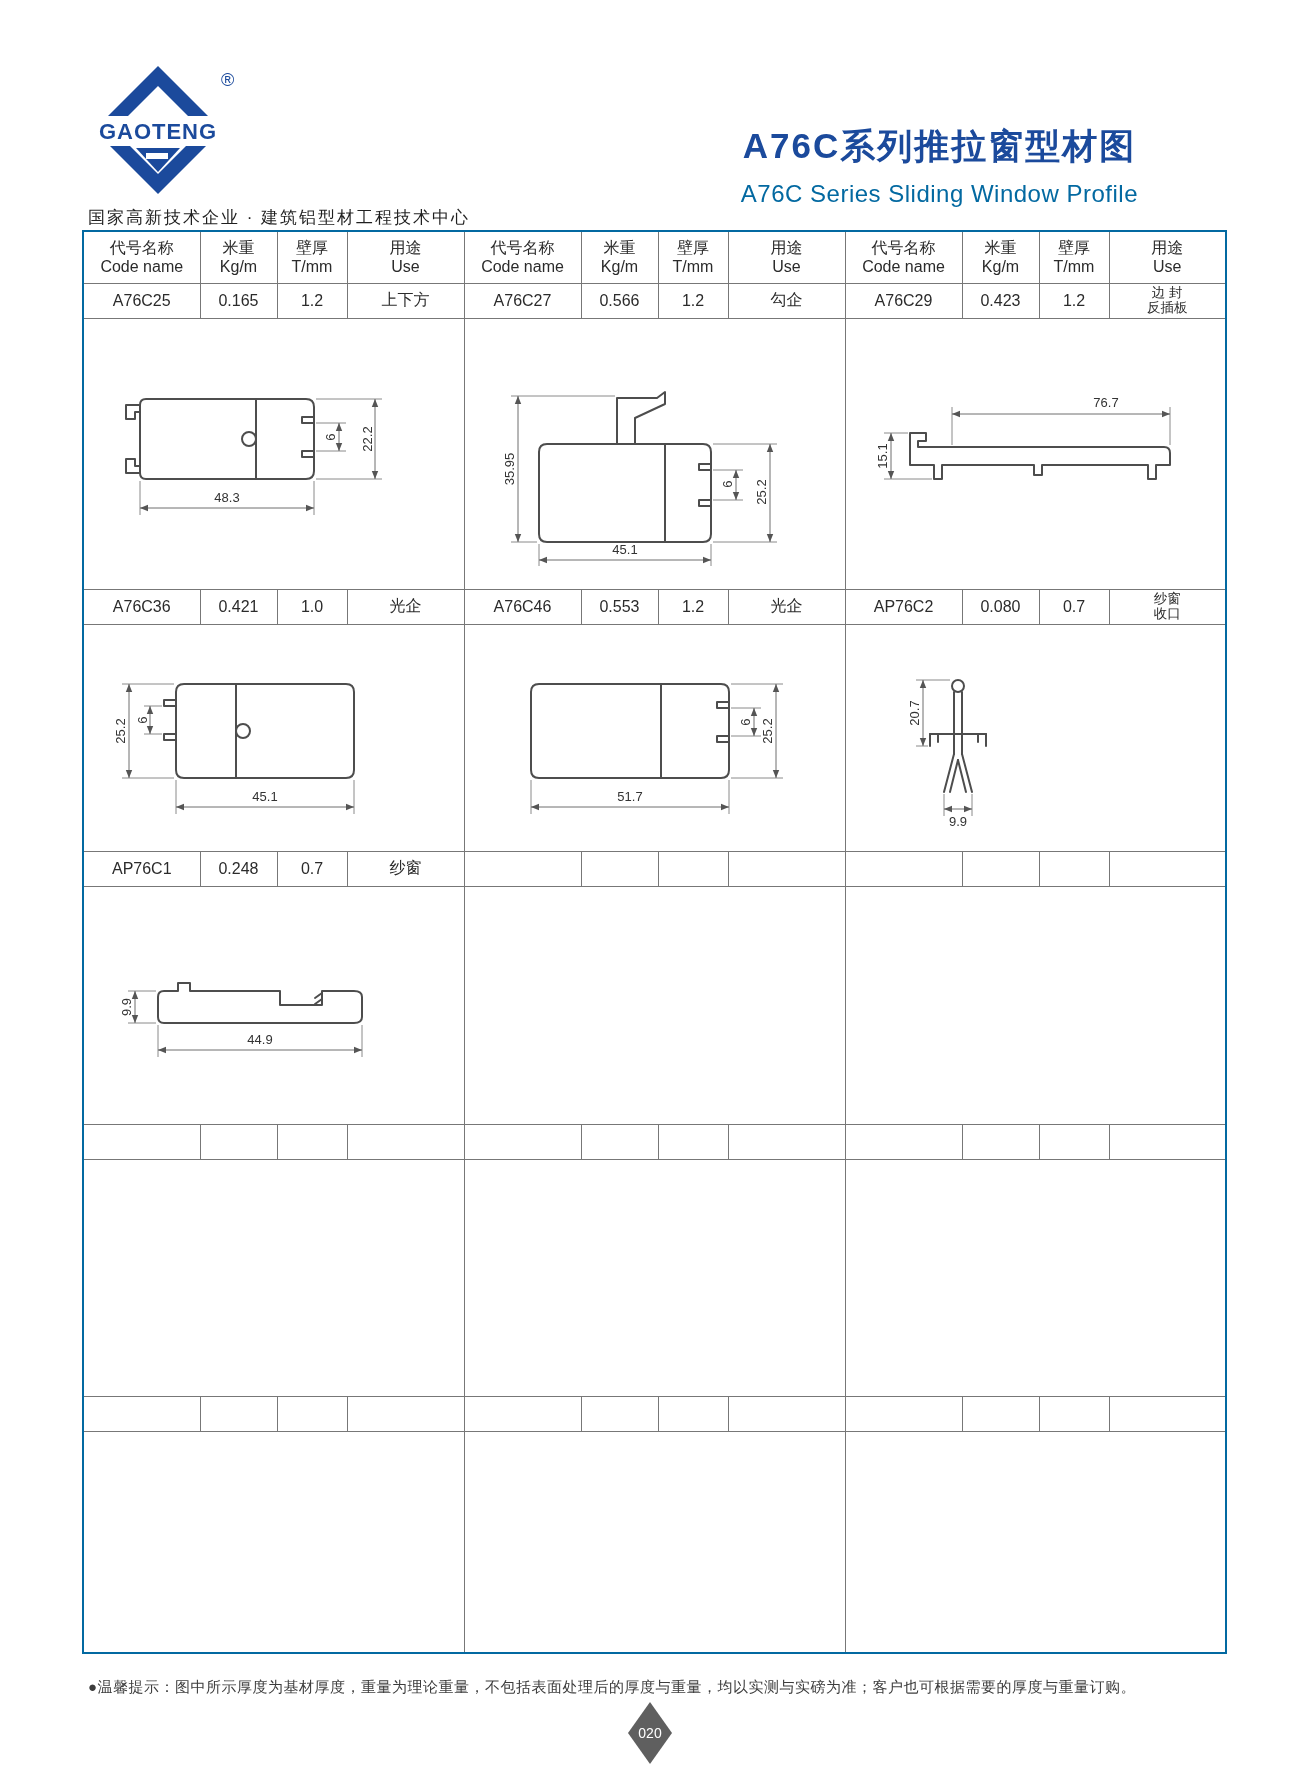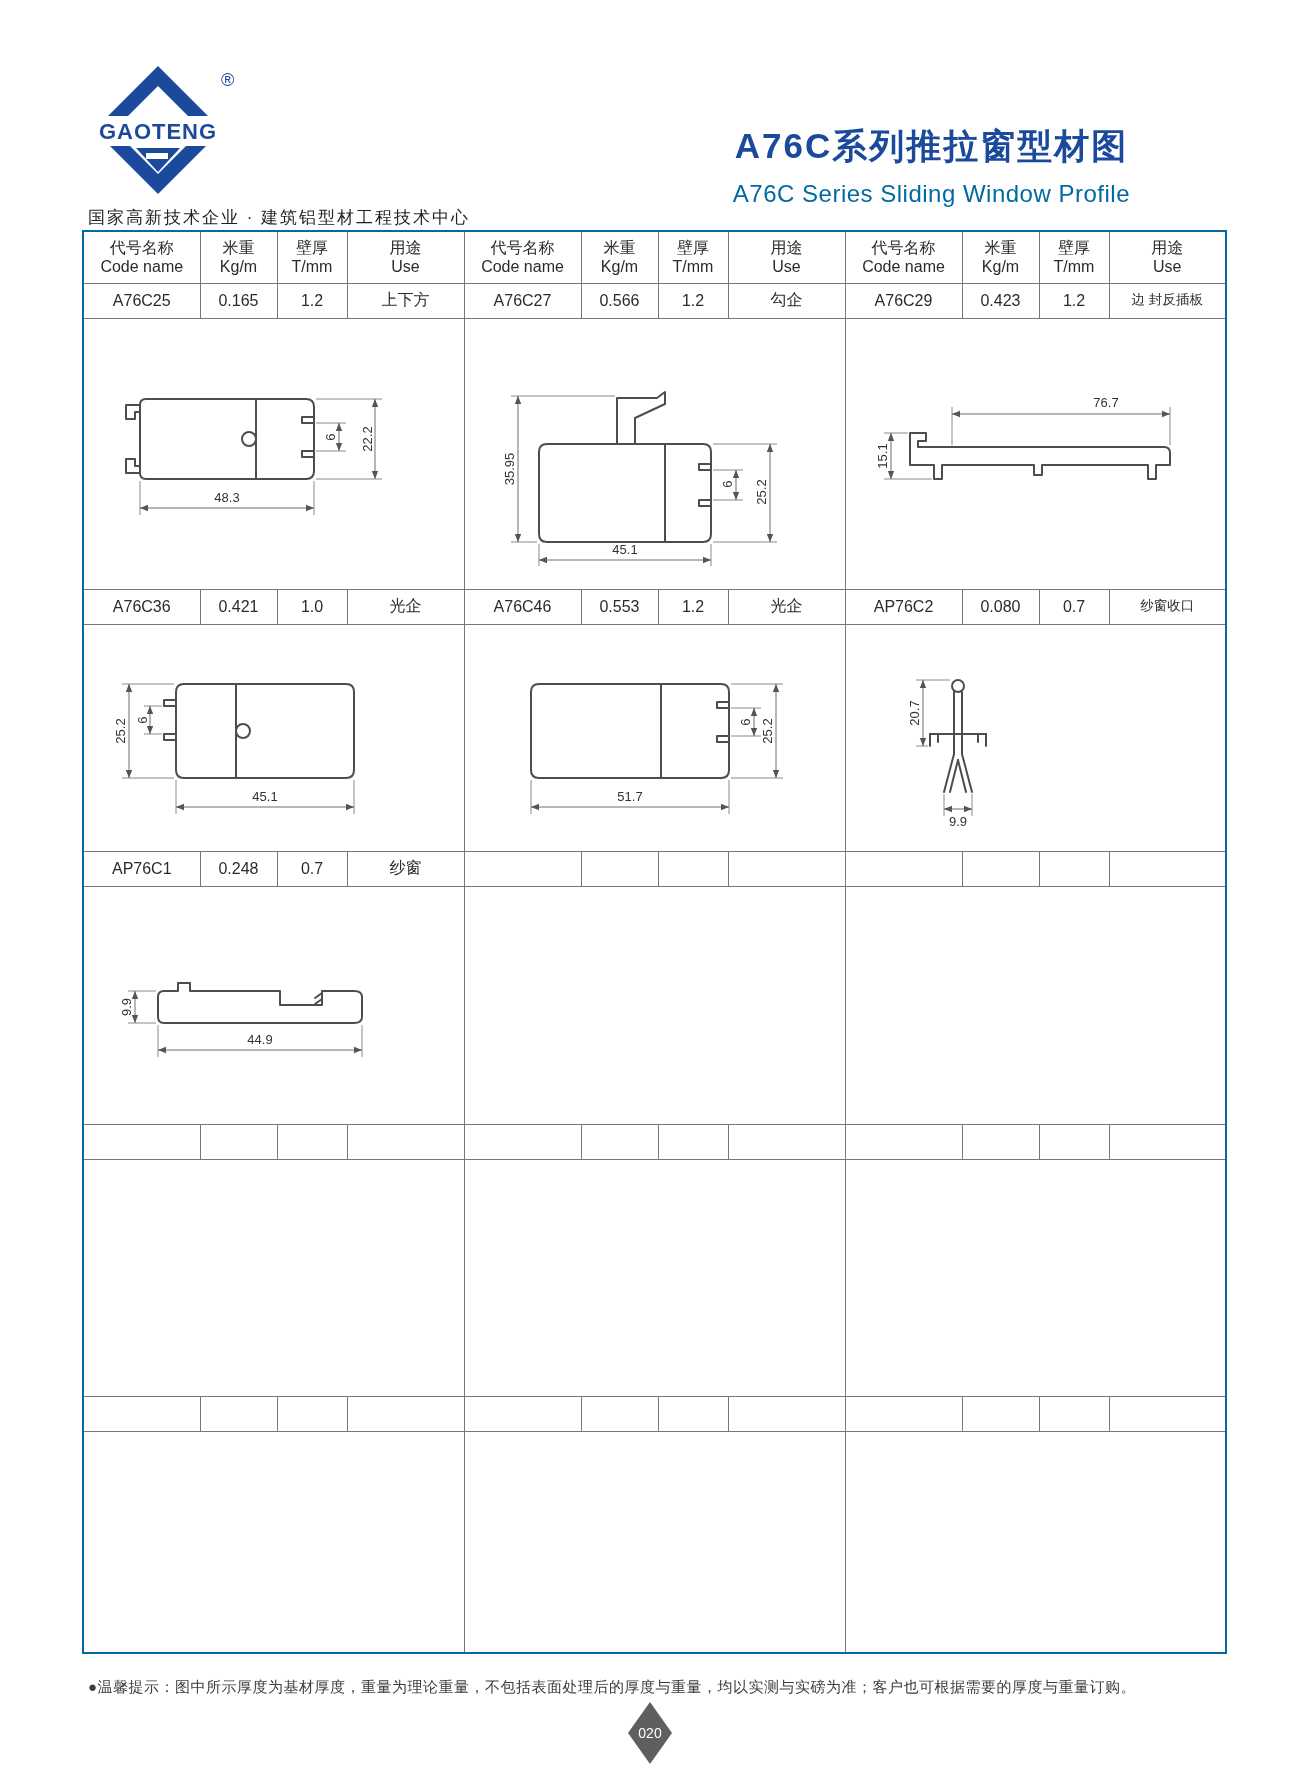--- a/index.html
+++ b/index.html
@@ -6,34 +6,34 @@
   .page{position:relative;width:1300px;height:1775px;background:#fff;
         font-family:"Liberation Sans",sans-serif;color:#2b2b2b;overflow:hidden;}
 
   
   .logo-svg{position:absolute;left:88px;top:60px;}
   .brand-text{position:absolute;left:240px;top:84px;color:#1b4a9c;}
   .brand-cn{font-size:46px;font-weight:bold;letter-spacing:9px;line-height:1;}
   .brand-en{font-size:18px;font-weight:bold;letter-spacing:1.5px;margin-top:8px;}
   .tagline{position:absolute;left:88px;top:206px;font-size:17px;color:#1f1f1f;
            letter-spacing:2px;font-weight:500;}
-  .title-block{position:absolute;right:170px;top:126px;text-align:center;}
+  .title-block{position:absolute;right:162px;top:126px;text-align:center;}
   .title-cn{font-size:35px;font-weight:bold;color:#1b4a9c;letter-spacing:2px;line-height:1.15;}
   .title-en{font-size:24px;color:#0369a1;margin-top:14px;letter-spacing:0.5px;}
 
   
   .spec-table{position:absolute;left:82px;top:230px;width:1143px;
               border-collapse:collapse;table-layout:fixed;border:2px solid #0369a1;}
   .spec-table td,.spec-table th{border:1px solid #777;padding:0;text-align:center;
               vertical-align:middle;font-size:16px;color:#2b2b2b;font-weight:normal;}
   .h-head{height:52px;} .h-data{height:35px;}
   .h-d1{height:271px;} .h-d2{height:227px;} .h-d3{height:238px;margin-top:40px;}
   .h-f1{height:237px;} .h-f2{height:222px;}
   .th2 div{line-height:1.22;font-size:16px;}
-  .use-stack{display:flex;flex-direction:row;align-items:center;justify-content:center;line-height:1.1;}
+  .use-stack{display:flex;flex-direction:column;align-items:center;justify-content:center;line-height:1.1;}
   .use-stack.sm{font-size:13.5px;}
   td.draw{vertical-align:middle;text-align:left;}
 
   
   .p{fill:none;stroke:#4d4d4d;stroke-width:2;stroke-linejoin:round;stroke-linecap:round;}
   .d{stroke:#6f6f6f;stroke-width:1;}
   .x{stroke:#8a8a8a;stroke-width:1;}
   text.dim{font:13px "Liberation Sans",sans-serif;fill:#333;text-anchor:middle;}
 
   

